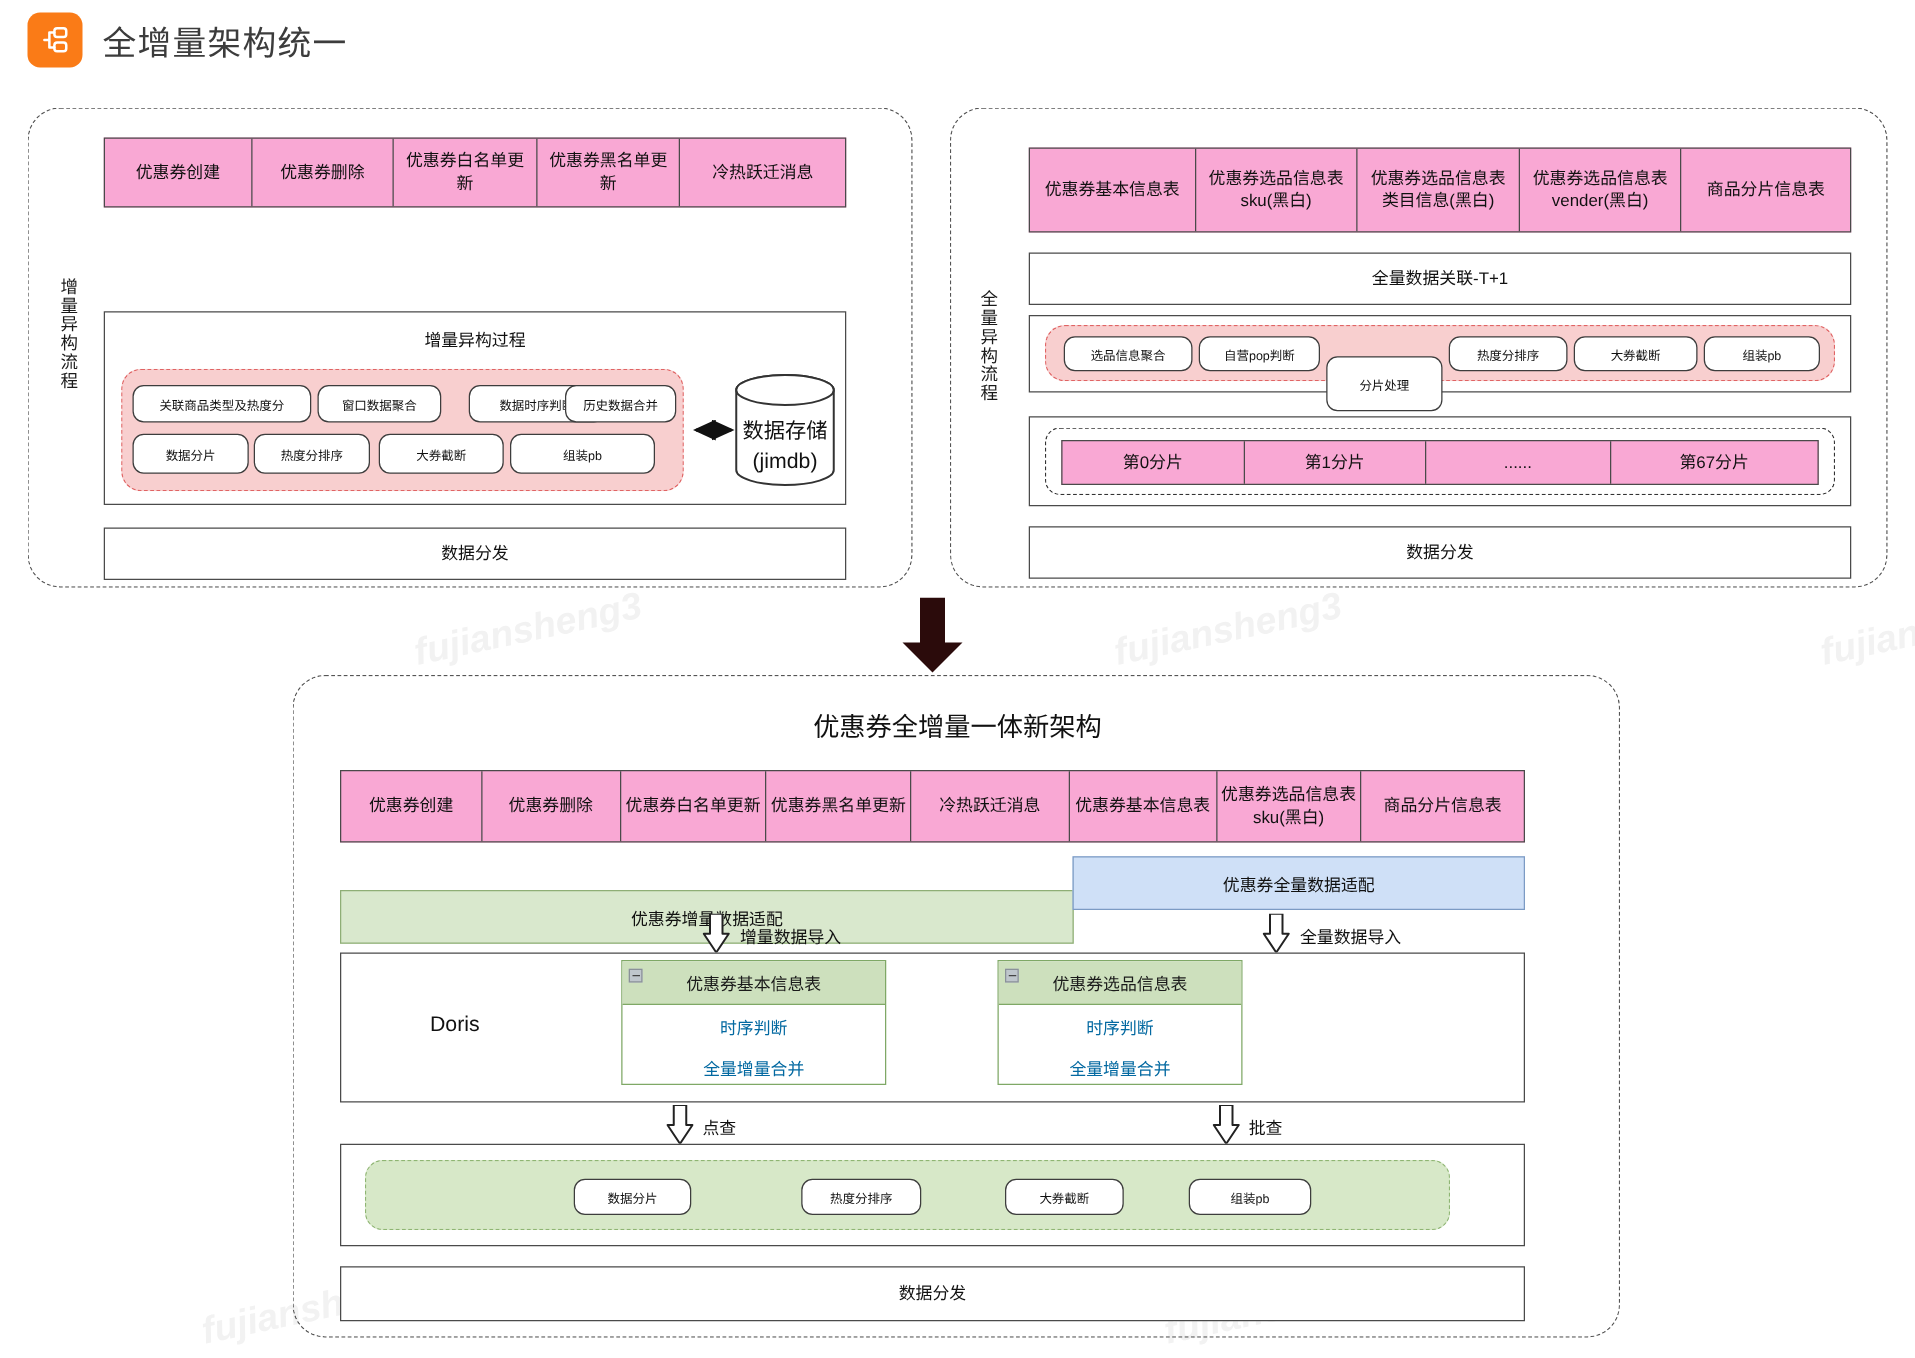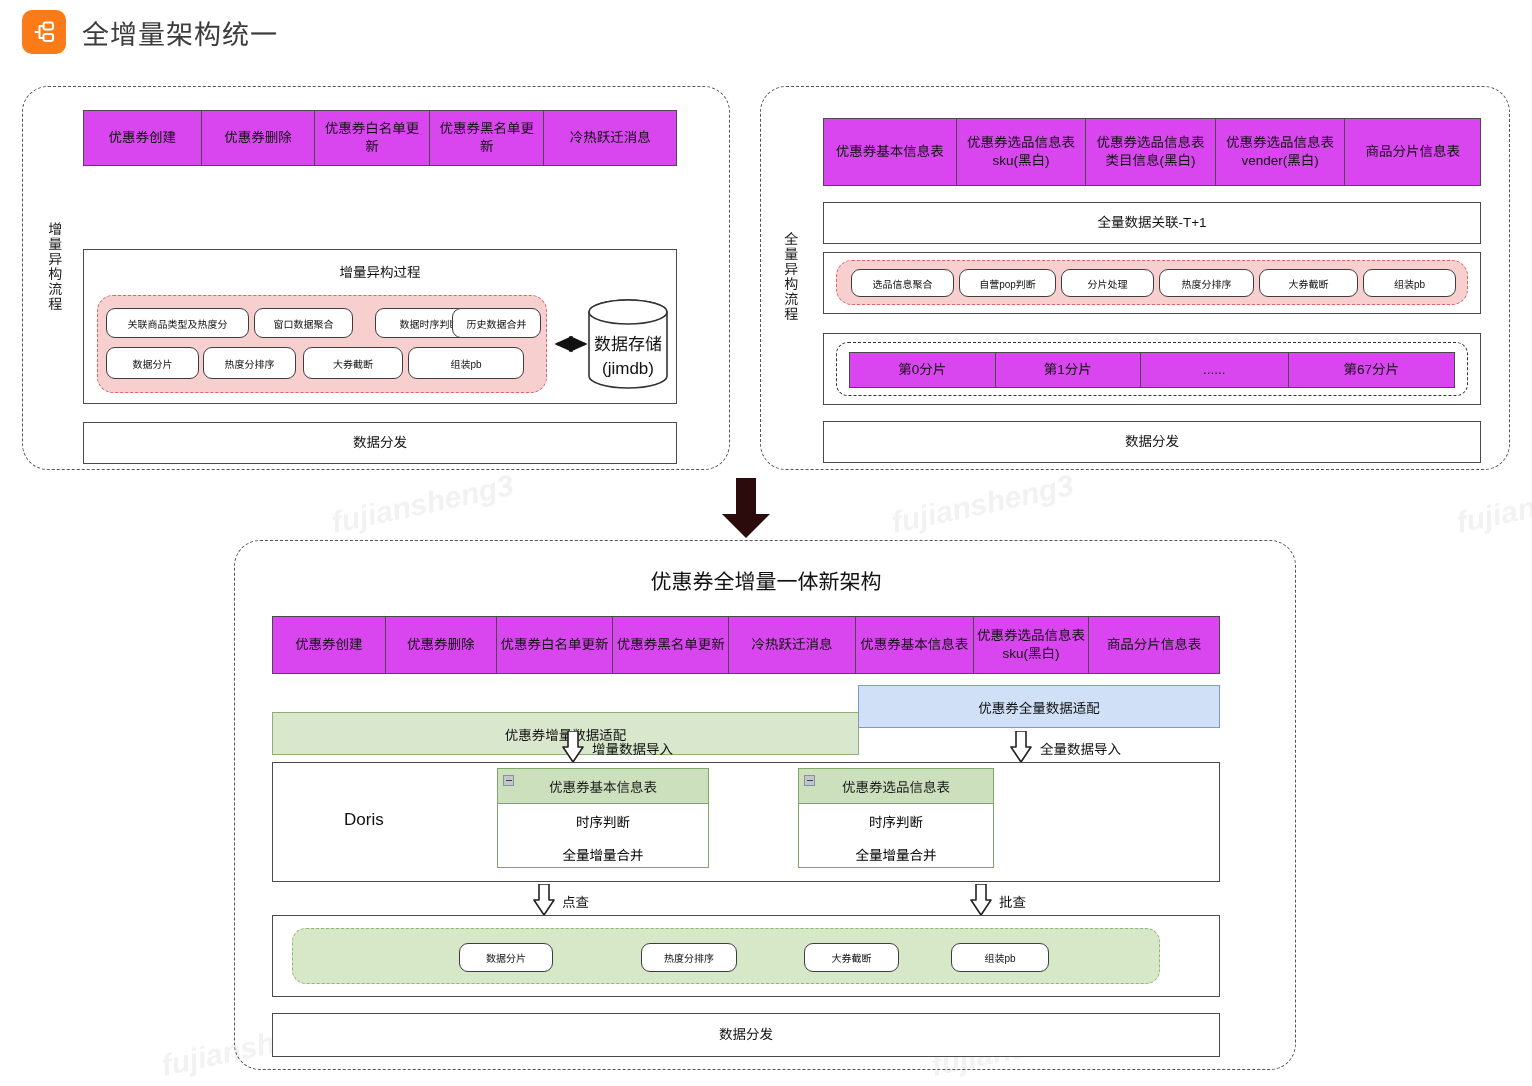--- a/index.html
+++ b/index.html
@@ -31,21 +31,21 @@
   
   .vlabel{position:absolute;writing-mode:vertical-rl;text-orientation:upright;
           font-size:14px;line-height:1.38;color:#1a1a1a;letter-spacing:1px;}
 
   
   .box{position:absolute;border:1.5px solid #4a4a4a;background:#fff;box-sizing:border-box;
        display:flex;align-items:center;justify-content:center;text-align:center;
        font-size:13.5px;line-height:1.35;color:#111;}
 
   
-  .split{position:absolute;border:1.5px solid #4a4a4a;box-sizing:border-box;display:flex;background:#d946ef;}
+  .split{position:absolute;border:1.5px solid #4a4a4a;box-sizing:border-box;display:flex;background:#f9a8d4;}
   .split > .cell{border-right:1.5px solid #4a4a4a;box-sizing:border-box;
         display:flex;align-items:center;justify-content:center;text-align:center;
         font-size:13.5px;line-height:1.35;padding:2px 3px;color:#111;}
   .split > .cell:last-child{border-right:none;}
 
   
   .pinkgroup{position:absolute;background:#F8CFCF;border:1.6px dashed #E06464;
              border-radius:16px;box-sizing:border-box;}
   .greengroup{position:absolute;background:#D7E8C8;border:1.6px dashed #8FB573;
              border-radius:14px;box-sizing:border-box;}
@@ -75,21 +75,21 @@
   .adapter.green{background:#D9E8CD;border:1.2px solid #8FAE76;}
   .adapter.blue{background:#CFE0F7;border:1.2px solid #7C9BC4;}
 
   .tablebox{position:absolute;border:1.4px solid #7FA866;box-sizing:border-box;background:#fff;}
   .tablebox .thead{height:34px;background:#CDE0BD;border-bottom:1.4px solid #7FA866;
         display:flex;align-items:center;justify-content:center;font-size:13.5px;position:relative;}
   .tablebox .minus-ico{position:absolute;left:5px;top:6px;width:11px;height:11px;
         background:#bfc6cc;border:1px solid #8a9199;box-sizing:border-box;
         display:flex;align-items:center;justify-content:center;}
   .tablebox .minus-ico i{display:block;width:6px;height:1.5px;background:#444;}
-  .tablebox .trow{display:flex;align-items:center;justify-content:center;font-size:13.5px;color:#000000;}
+  .tablebox .trow{display:flex;align-items:center;justify-content:center;font-size:13.5px;color:#0369a1;}
 
   .panel-title{position:absolute;font-size:21px;color:#111;white-space:nowrap;}
   .doris-label{position:absolute;font-size:17px;color:#111;}
 </style>
 </head>
 <body>
 
 <div class="canvas">
 
   <div class="wm" style="left:330px;top:487px;">fujiansheng3</div>
@@ -174,21 +174,21 @@
 vender(黑白)</div>
     <div class="cell" style="width:135px;white-space:pre-line;">商品分片信息表</div>
   </div>
 
   <div class="box" style="left:823px;top:202px;width:658px;height:42px;">全量数据关联-T+1</div>
 
   <div class="box" style="left:823px;top:252px;width:658px;height:62px;display:block;"></div>
   <div class="pinkgroup" style="left:836px;top:260px;width:632px;height:45px;"></div>
   <div class="chip" style="left:851px;top:269px;width:103px;height:28px;">选品信息聚合</div>
   <div class="chip" style="left:959px;top:269px;width:97px;height:28px;">自营pop判断</div>
-  <div class="chip" style="left:1061px;top:269px;width:93px;height:28px;">分片处理</div>
+  <div class="chip" style="left:1061px;top:285px;width:93px;height:44px;">分片处理</div>
   <div class="chip" style="left:1159px;top:269px;width:95px;height:28px;">热度分排序</div>
   <div class="chip" style="left:1259px;top:269px;width:99px;height:28px;">大券截断</div>
   <div class="chip" style="left:1363px;top:269px;width:93px;height:28px;">组装pb</div>
 
   <div class="box" style="left:823px;top:333px;width:658px;height:72px;display:block;"></div>
   <div class="dashbox" style="left:836px;top:342px;width:632px;height:54px;"></div>
   <div class="split thin" style="left:849px;top:352px;width:606px;height:36px;">
     <div class="cell" style="width:146px;">第0分片</div>
     <div class="cell" style="width:146px;">第1分片</div>
     <div class="cell" style="width:148px;">......</div>

